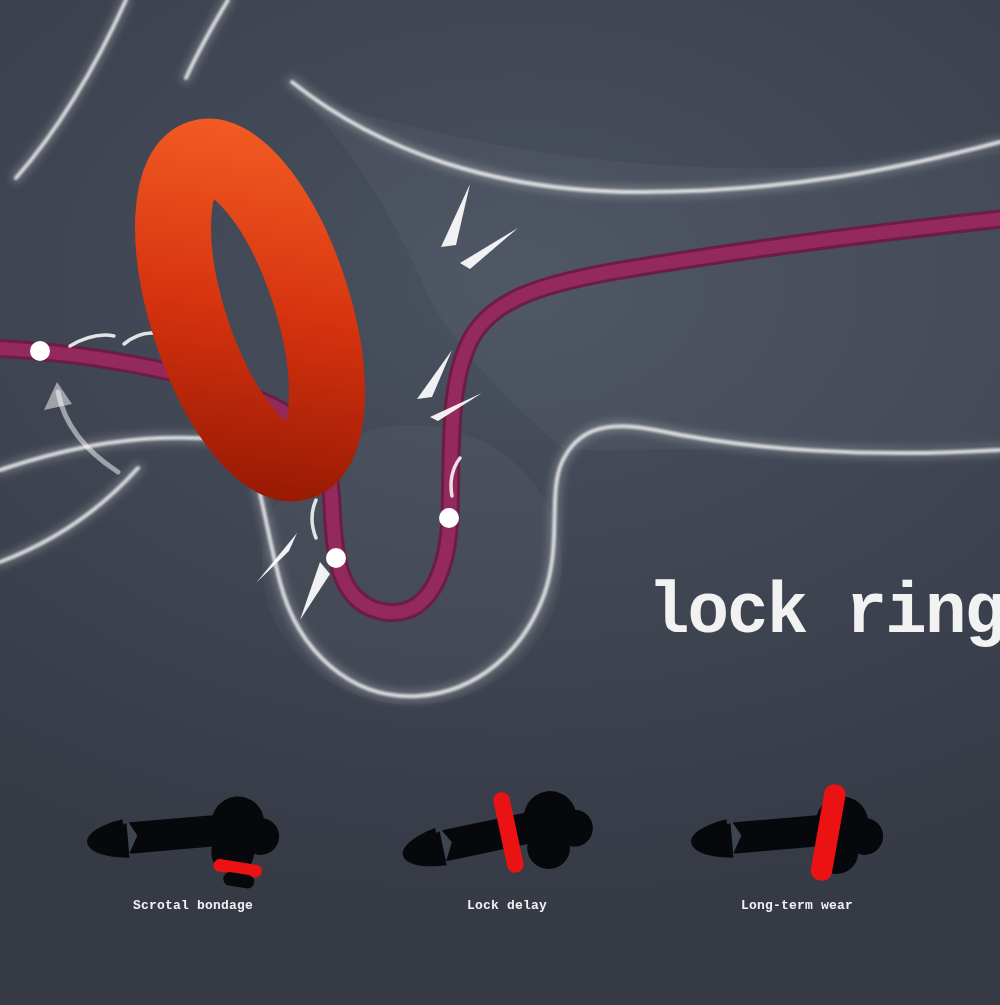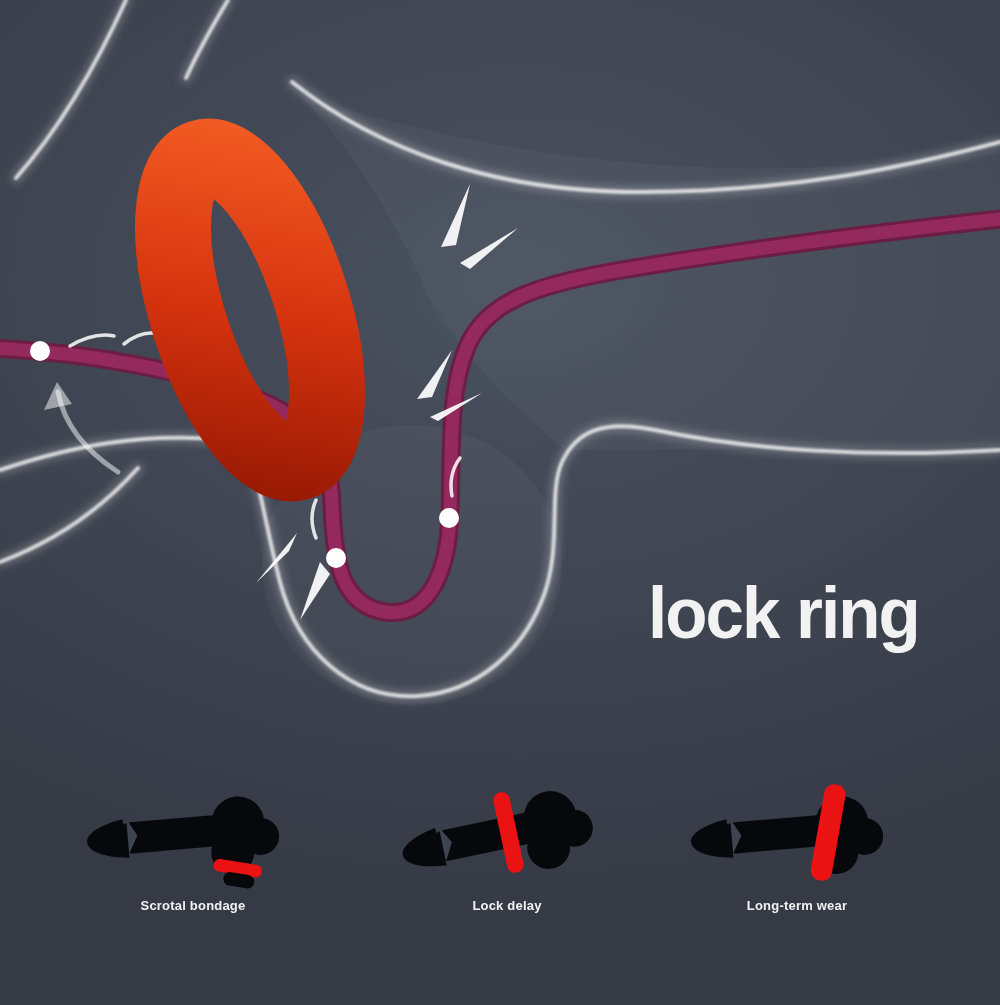--- a/index.html
+++ b/index.html
@@ -1,20 +1,20 @@
 <!DOCTYPE html>
 <html style="--background: #3e4450; --background_light: #4a5160; --background_dark: #353a45; --outline: #ffffff; --tube: #93295d; --tube_dark: #6c1d44; --ring_light: #f15a22; --ring_mid: #d6330f; --ring_dark: #9a1a04; --band: #ea1212; --silhouette: #07080c; --text: #f2f2f2;"><head>
 <meta charset="utf-8">
 <style>
   html,body { margin:0; padding:0; background:#2b2f38; }
   .stage {
     position:relative; width:1000px; height:1005px; overflow:hidden;
     background: radial-gradient(ellipse 950px 640px at 52% 28%,
       var(--background_light) 0%, var(--background) 55%, var(--background_dark) 100%);
-    font-family:Liberation Sans, sans-serif;
+    font-family:Liberation Mono, monospace;
   }
   .scene { position:absolute; inset:0; width:1000px; height:1005px; }
 
   .title {
     position:absolute; left:648px; top:572px;
     font-size:72px; font-weight:bold; color:var(--text);
     letter-spacing:-2px; white-space:nowrap;
     transform:scaleX(.96); transform-origin:left top;
   }
 

